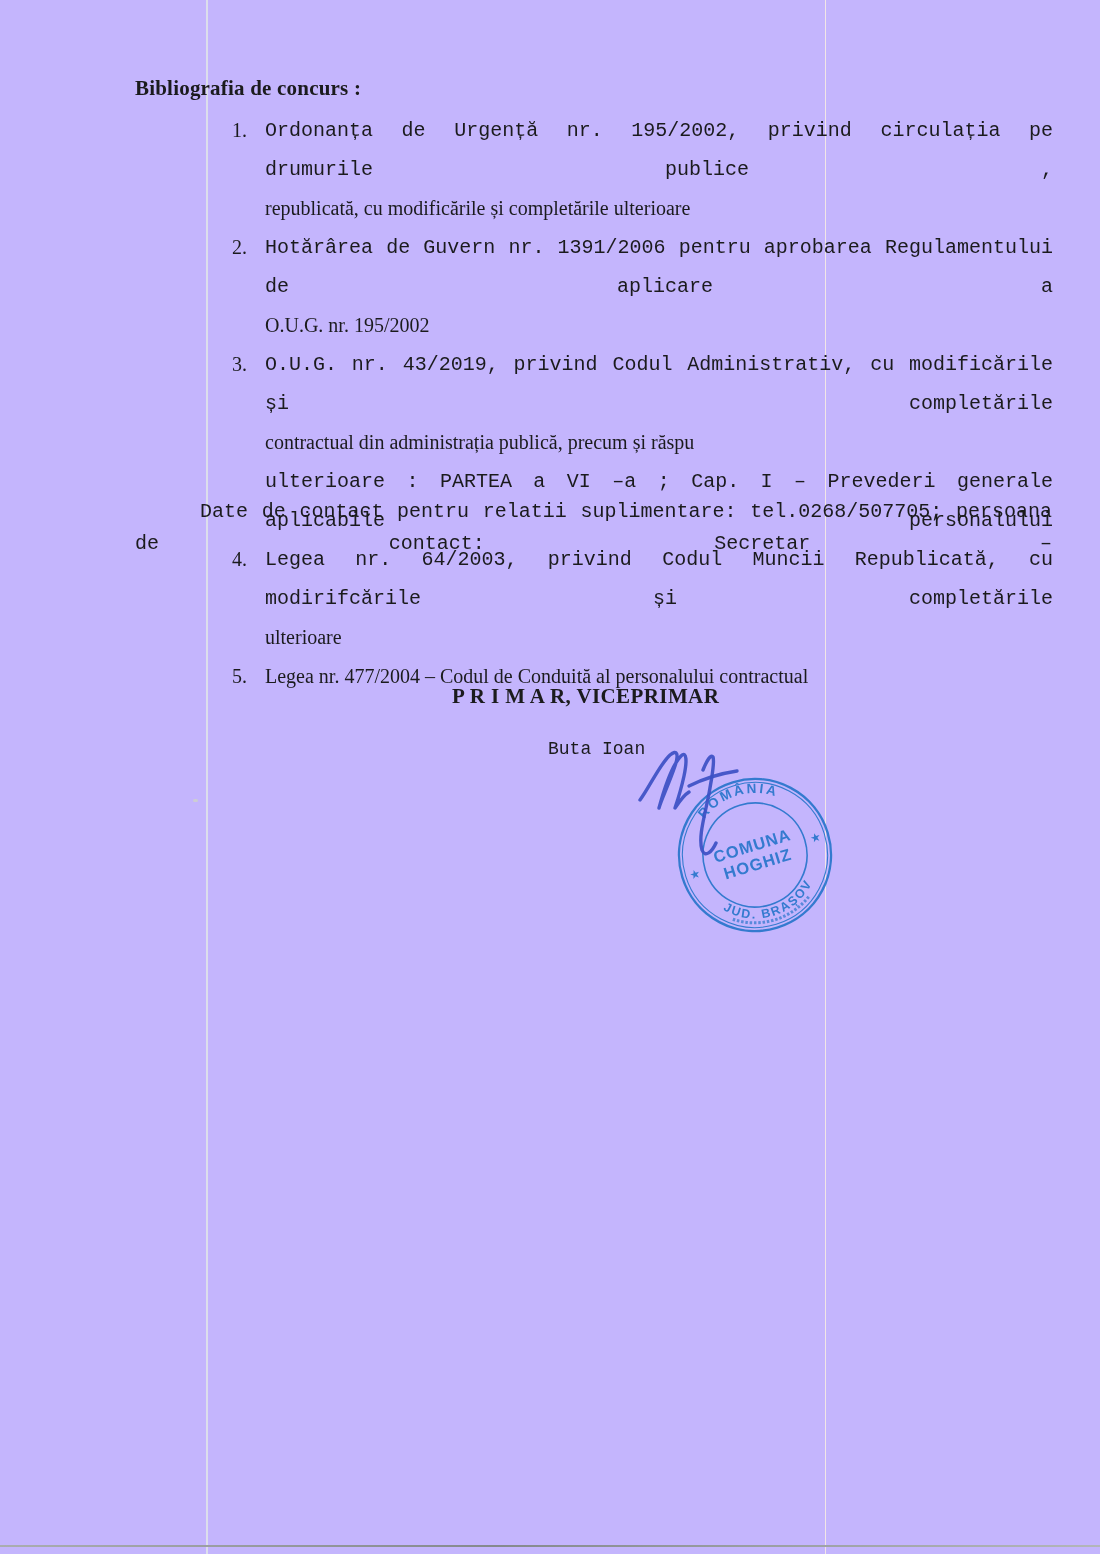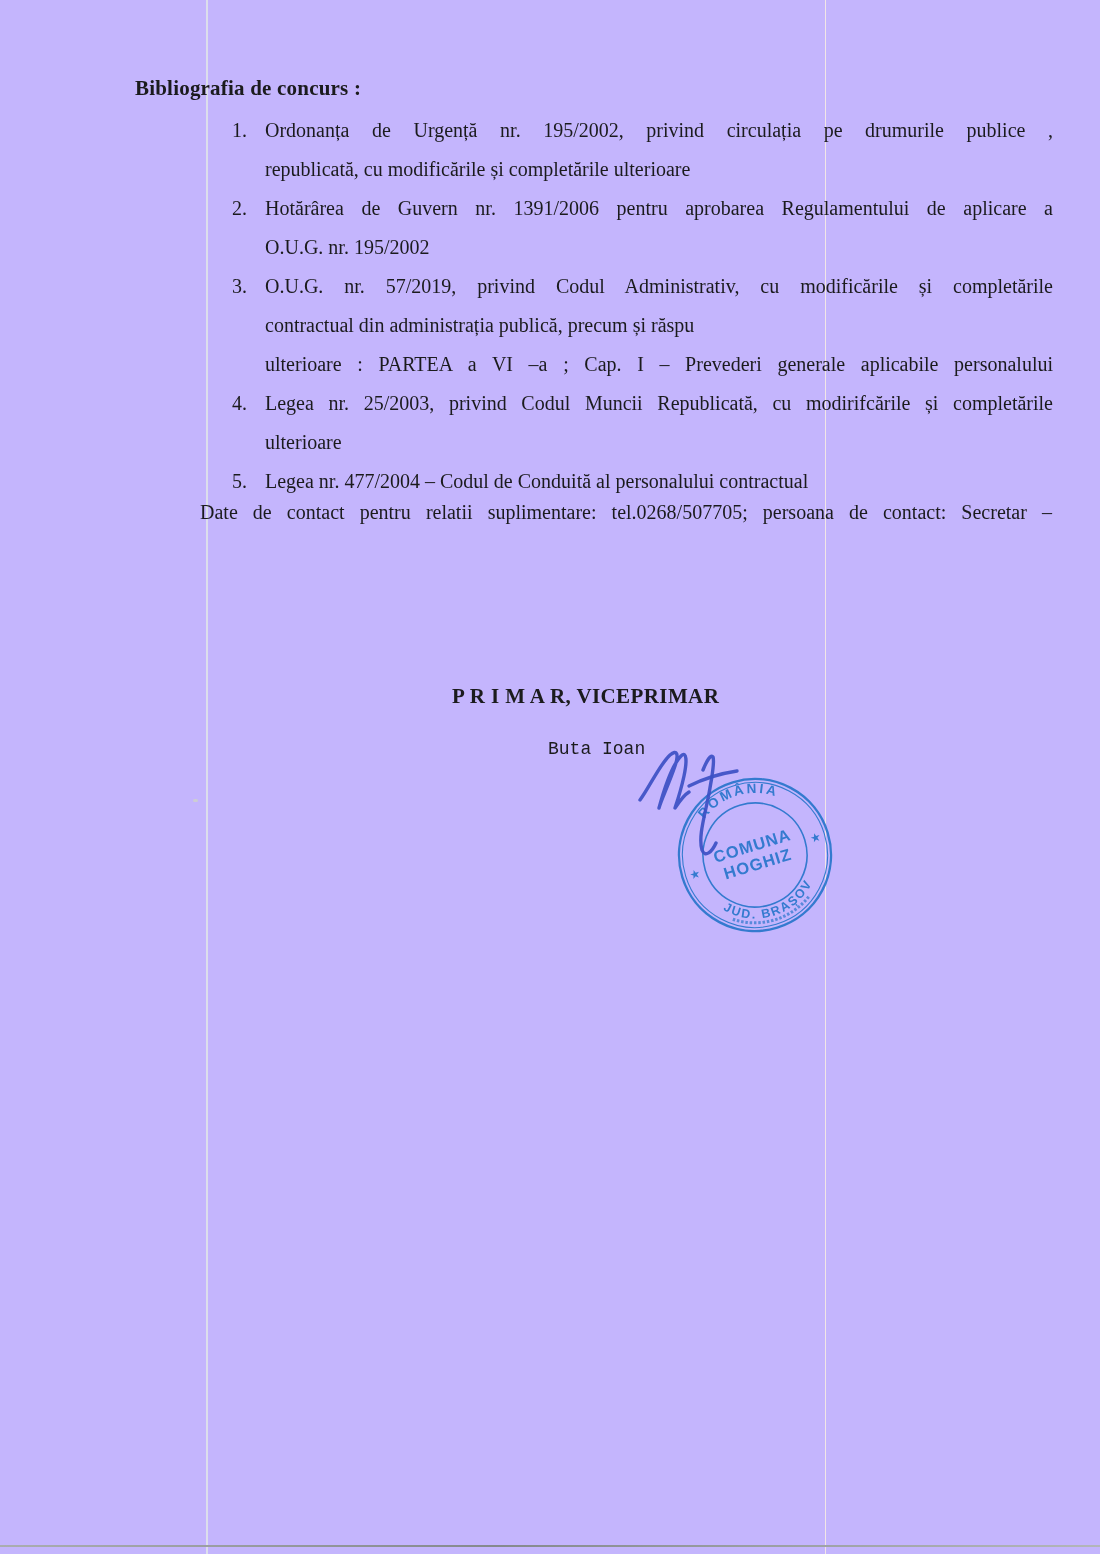--- a/index.html
+++ b/index.html
@@ -18,21 +18,21 @@
   .bottom-edge{position:absolute;left:0;top:1545px;width:1100px;height:2px;
     background:linear-gradient(to right,#aaadb0,#85898d 45%,#9b9fa3 70%,#b3b6b9);}
   .speck{position:absolute;left:193px;top:799px;width:5px;height:3px;background:#cdcdd4;border-radius:2px;}
 
   .heading{position:absolute;left:135px;top:76px;font-size:21px;font-weight:bold;letter-spacing:.2px;}
 
   .biblio{position:absolute;left:265px;top:111px;width:788px;font-size:20px;line-height:39px;}
   .bib-item{position:relative;}
   .bib-num{position:absolute;left:-33px;top:0;line-height:39px;}
   .bline{display:block;}
-  .j{text-align:justify;text-align-last:justify;}
+  .j{text-align:justify;text-align-last:justify;font-family:Liberation Mono, monospace;}
 
   .contact{position:absolute;left:135px;top:496px;width:917px;font-size:20px;line-height:32px;}
   .contact .l1{text-indent:65px;}
 
   .sig-title{position:absolute;left:452px;top:684px;font-size:21px;font-weight:bold;letter-spacing:.4px;}
   .sig-name{position:absolute;left:548px;top:739px;font-size:18px;font-family:Liberation Mono, monospace;}
 
   .stamp-wrap{position:absolute;left:670px;top:770px;width:170px;height:170px;
     transform:rotate(-17deg);opacity:.88;}
   .stamp-wrap svg{display:block;}
@@ -62,27 +62,27 @@
       <span class="bline j">Ordonanța de Urgență nr. 195/2002, privind circulația pe drumurile publice ,</span>
       <span class="bline">republicată, cu modificările și completările ulterioare</span>
     </div>
     <div class="bib-item">
       <span class="bib-num">2.</span>
       <span class="bline j">Hotărârea de Guvern nr. 1391/2006 pentru aprobarea Regulamentului de aplicare a</span>
       <span class="bline">O.U.G. nr. 195/2002</span>
     </div>
     <div class="bib-item">
       <span class="bib-num">3.</span>
-      <span class="bline j">O.U.G. nr. 57/2019, privind Codul Administrativ, cu modificările și completările</span>
+      <span class="bline j">O.U.G. nr. 43/2019, privind Codul Administrativ, cu modificările și completările</span>
       <span class="bline">contractual din administrația publică, precum și răspu</span>
       <span class="bline j">ulterioare : PARTEA a VI –a ; Cap. I – Prevederi generale aplicabile personalului</span>
     </div>
     <div class="bib-item">
       <span class="bib-num">4.</span>
-      <span class="bline j">Legea nr. 25/2003, privind Codul Muncii Republicată, cu modirifcările și completările</span>
+      <span class="bline j">Legea nr. 64/2003, privind Codul Muncii Republicată, cu modirifcările și completările</span>
       <span class="bline">ulterioare</span>
     </div>
     <div class="bib-item">
       <span class="bib-num">5.</span>
       <span class="bline">Legea nr. 477/2004 – Codul de Conduită al personalului contractual</span>
     </div>
   </div>
 
   <div class="contact">
     <span class="bline j l1">Date de contact pentru relatii suplimentare: tel.0268/507705; persoana de contact: Secretar –</span>

